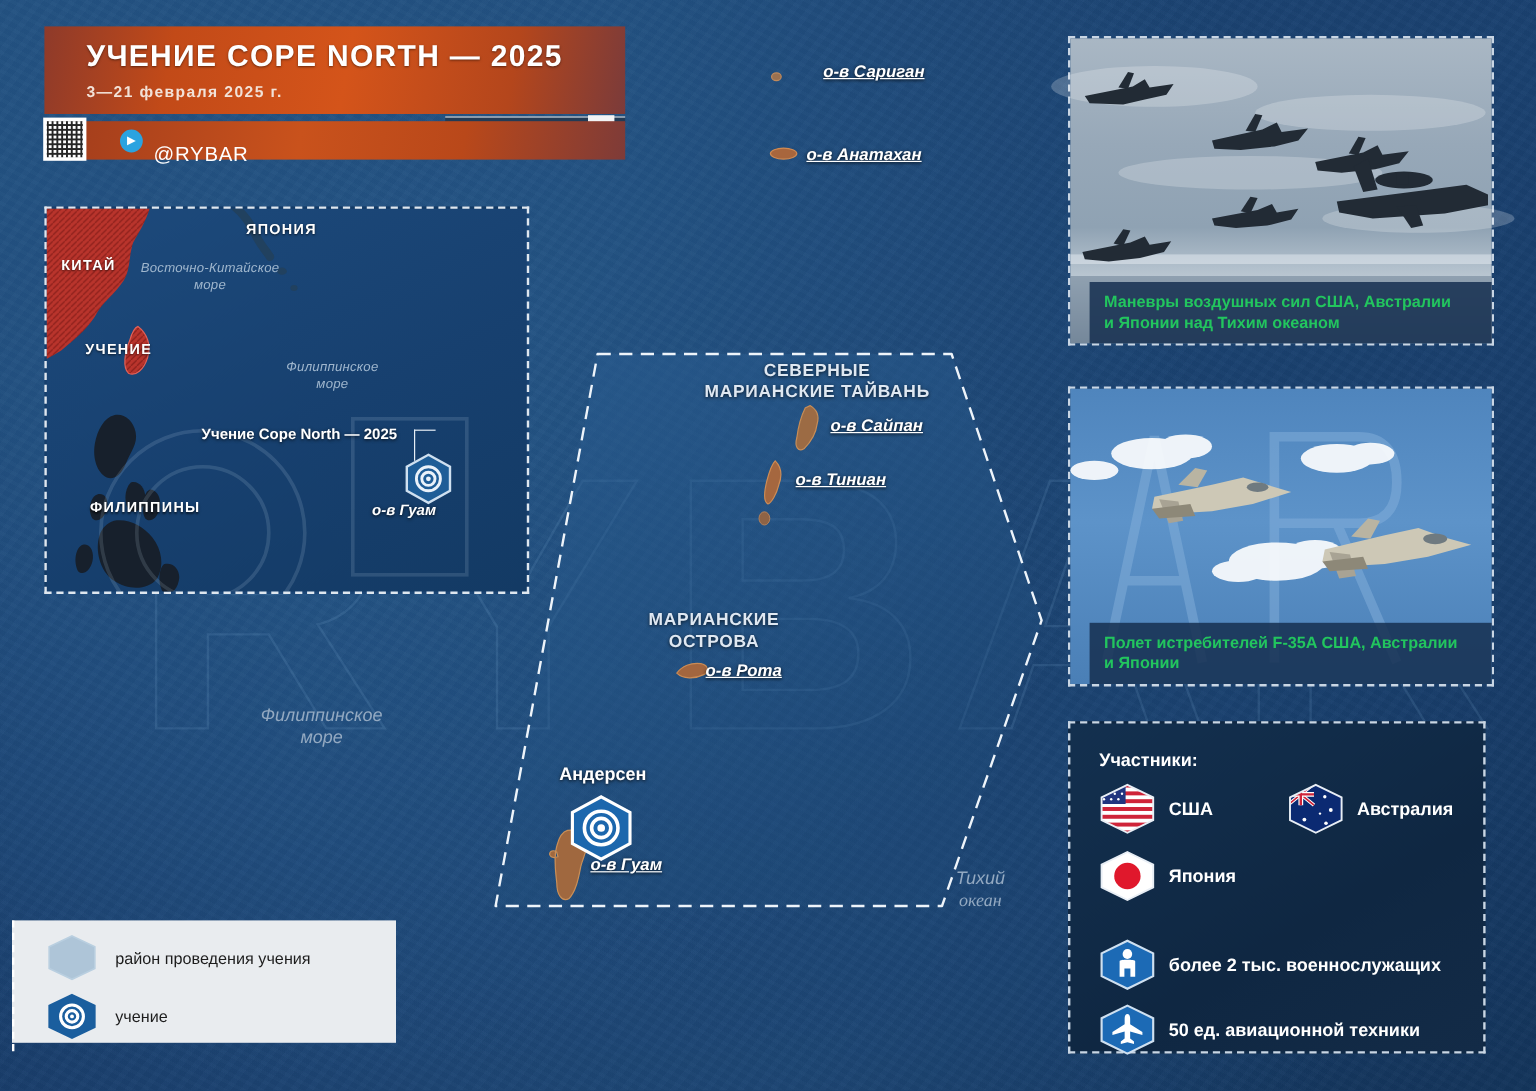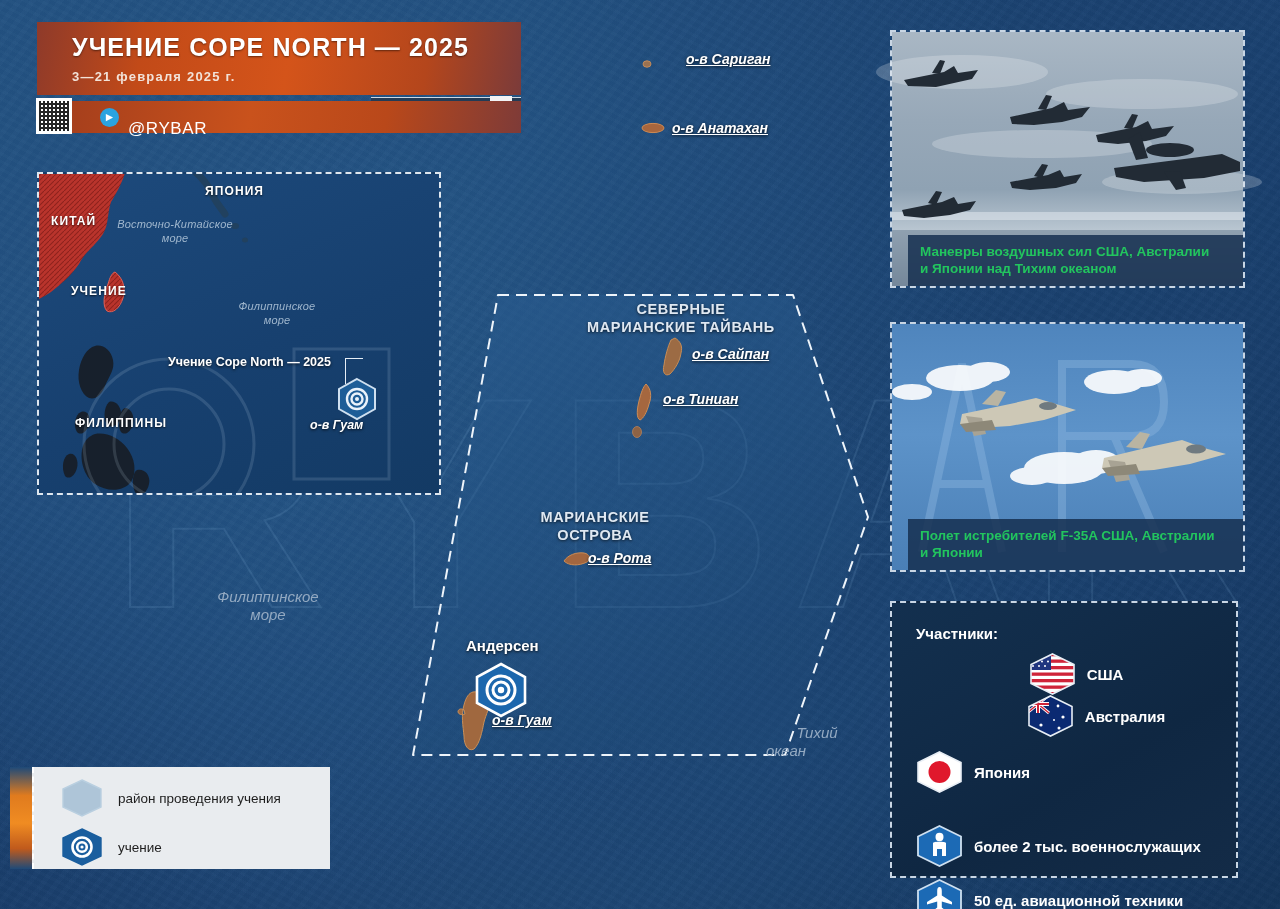--- a/index.html
+++ b/index.html
@@ -162,21 +162,21 @@
     font-size:15px; font-weight:bold; color:#fff; margin-bottom:11px;
   }
   .pt-row { display:flex; align-items:center; gap:11px; }
   .pt-label { font-size:15px; color:#fff; font-weight:bold; white-space:nowrap; }
   .hex-flag { width:47px; height:42px; flex:none; position:relative; }
 
   
   #legend {
     position:absolute; left:10px; top:767px; width:320px; height:102px;
     background:#e9ecef;
-    display:flex; align-items:stretch;
+    display:flex; align-items:stretch;flex-direction:column;
   }
   #legend-accent {
     width:22px; flex:none;
     background:linear-gradient(180deg,#1f4a78 0%,#e07b1e 28%,#f08c22 55%,#c05a1c 80%,#1f4a78 100%);
   }
   #legend-body { flex:1; padding:11px 0 0 26px; border-left:2px dashed #ffffff; }
   .legend-row { display:flex; align-items:center; gap:14px; margin-bottom:9px; }
   .legend-text { font-size:13.5px; color:#1d1d1d; }
 
   svg { display:block; overflow:visible; }
@@ -229,21 +229,21 @@
 <div class="map-island-label" style="left:492px;top:712px;">о-в Гуам</div>
 
 <div class="map-region-label" style="left:578px;top:301px;width:206px;">СЕВЕРНЫЕ</div>
 <div class="map-region-label" style="left:578px;top:319px;width:206px;">МАРИАНСКИЕ ТАЙВАНЬ</div>
 <div class="map-region-label" style="left:520px;top:509px;width:150px;">МАРИАНСКИЕ</div>
 <div class="map-region-label" style="left:520px;top:527px;width:150px;">ОСТРОВА</div>
 
 <div class="map-sea-label" style="left:178px;top:588px;width:180px;">Филиппинское</div>
 <div class="map-sea-label" style="left:178px;top:606px;width:180px;">море</div>
 <div class="map-sea-label" style="left:772px;top:724px;width:90px;">Тихий</div>
-<div class="map-sea-label" style="left:741px;top:742px;width:90px;">океан</div>
+<div class="map-sea-label" style="left:772px;top:742px;width:90px;font-family:Liberation Serif, serif;">океан</div>
 
 <div class="map-base-label" style="left:466px;top:637px;">Андерсен</div>
 
 <svg class="hex-target" style="left:470px;top:661px;" width="62" height="58">
   <polygon points="31,3 55,16 55,42 31,55 7,42 7,16" fill="#1c67ad" stroke="#ffffff" stroke-width="2.6"></polygon>
   <circle cx="31" cy="29" r="14" fill="none" stroke="#ffffff" stroke-width="3"></circle>
   <circle cx="31" cy="29" r="8" fill="none" stroke="#ffffff" stroke-width="3"></circle>
   <circle cx="31" cy="29" r="3.2" fill="#ffffff"></circle>
 </svg>
 
@@ -418,21 +418,21 @@
   </svg>
   <div class="photo-caption">
     <div>Полет истребителей F-35A США, Австралии</div>
     <div>и Японии</div>
   </div>
 </div>
 
 <div id="participants">
   <div id="participants-title">Участники:</div>
 
-  <div style="display:flex; align-items:center; flex-direction:column;">
+  <div style="display:flex; align-items:center; gap:22px;">
     <div class="pt-row">
       <svg class="hex-flag" viewBox="0 0 47 42">
         <defs>
           <clipPath id="hexUS">
               <polygon points="23.5,1 45,11.5 45,30.5 23.5,41 2,30.5 2,11.5"></polygon>
             </clipPath>
         </defs>
         <g clip-path="url(#hexUS)">
           <rect width="47" height="42" fill="#ffffff"></rect>
           <g fill="#cf2439">

